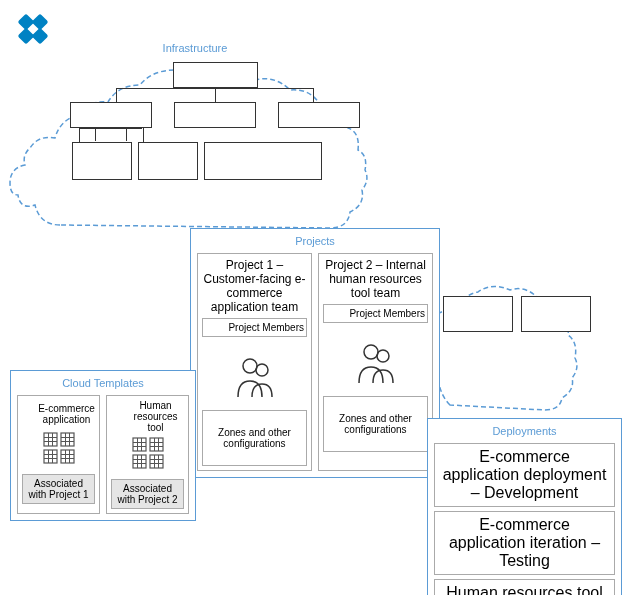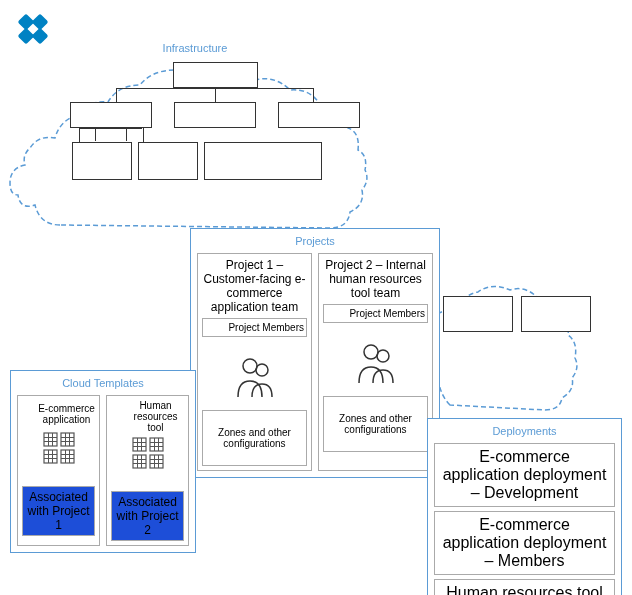--- a/index.html
+++ b/index.html
@@ -138,24 +138,24 @@
     .template-icon {
       text-align: center;
       font-size: 22px;
       color: #555;
       margin: 3px 0;
     }
 
     .template-assoc-box {
       border: 1px solid #aaa;
       text-align: center;
-      font-size: 12px;
+      font-size: 10px;
       padding: 3px 2px;
-      margin-top: 16px;
-      background: #1d4ed8;
+      margin-top: 4px;
+      background: #e5e5e5;
     }
 
     
     .deployments-panel {
       position: absolute;
       top: 418px;
       right: 10px;
       width: 195px;
       border: 1px solid #5b9bd5;
       background: #fff;
@@ -371,15 +371,15 @@
 </div>
 
 <div class="deploy-cloud-boxes">
   <div class="deploy-cloud-box"></div>
   <div class="deploy-cloud-box"></div>
 </div>
 
 <div class="deployments-panel">
   <div class="deployments-title">Deployments</div>
   <div class="deployment-item">E-commerce application deployment – Development</div>
-  <div class="deployment-item">E-commerce application deployment – Members</div>
+  <div class="deployment-item">E-commerce application iteration – Testing</div>
   <div class="deployment-item">Human resources tool deployment – iteration 1</div>
 </div>
 
 </body></html>

